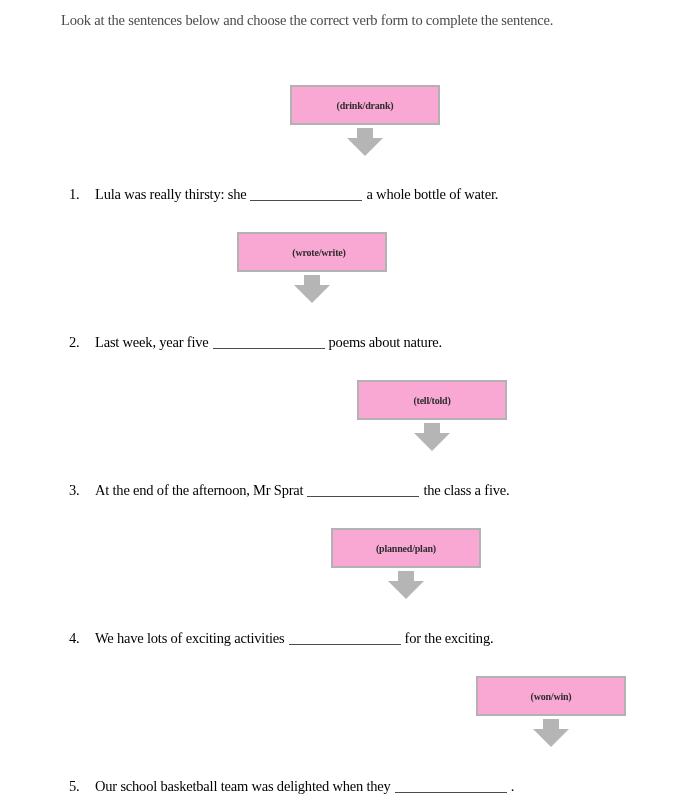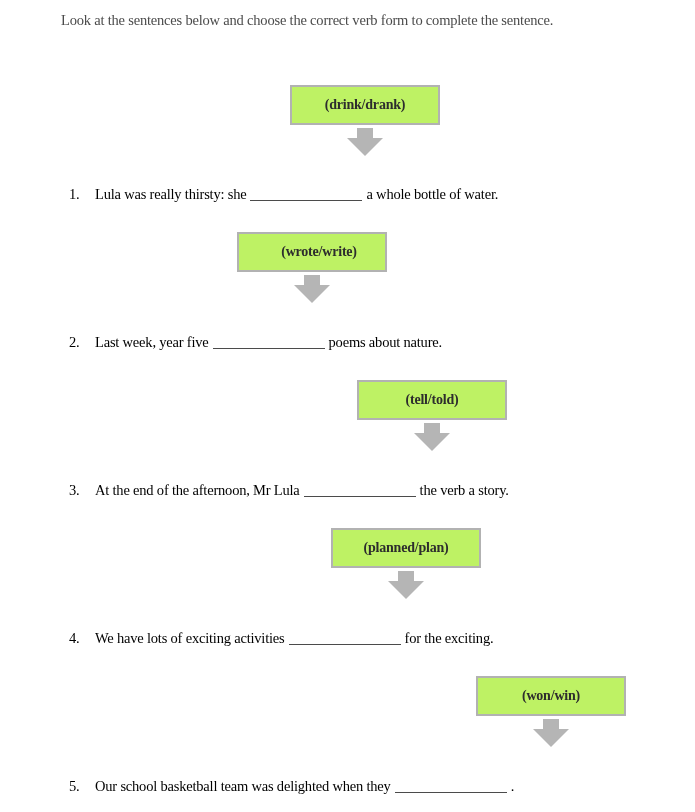--- a/index.html
+++ b/index.html
@@ -26,26 +26,26 @@
     line-height: 24px;
     color: #4b4b4b;
     letter-spacing: -0.2px;
   }
   .verb-box {
     position: absolute;
     width: 150px;
     height: 40px;
     box-sizing: border-box;
     border: 2px solid #b2b2b2;
-    background: #bef264;
+    background: #f9a8d4;
     display: flex;
     align-items: center;
     justify-content: center;
     font-weight: bold;
-    font-size: 14px;
+    font-size: 10px;
     color: #2d2d2d;
     letter-spacing: -0.2px;
   }
   .arrow {
     position: absolute;
     width: 40px;
     height: 28px;
   }
   .arrow path { fill: #b5b5b5; }
   .sentence {
@@ -126,21 +126,21 @@
   </div>
 
   <div class="question q3">
     <div class="verb-box">
       <span>(tell/told)</span>
     </div>
     <svg class="arrow" viewBox="0 0 40 28">
       <path d="M12 0 H28 V10 H38 L20 28 L2 10 H12 Z"></path>
     </svg>
     <div class="sentence">
-      <span class="num">3.</span><span>At the end of the afternoon, Mr Lula</span><span class="blank"></span><span>the verb a story.</span>
+      <span class="num">3.</span><span>At the end of the afternoon, Mr Sprat</span><span class="blank"></span><span>the class a five.</span>
     </div>
   </div>
 
   <div class="question q4">
     <div class="verb-box">
       <span>(planned/plan)</span>
     </div>
     <svg class="arrow" viewBox="0 0 40 28">
       <path d="M12 0 H28 V10 H38 L20 28 L2 10 H12 Z"></path>
     </svg>

